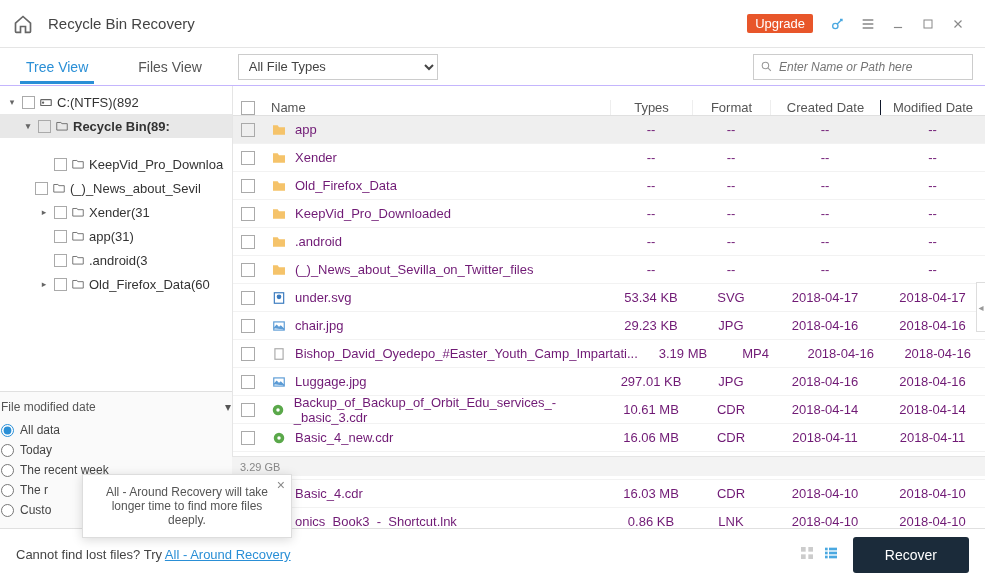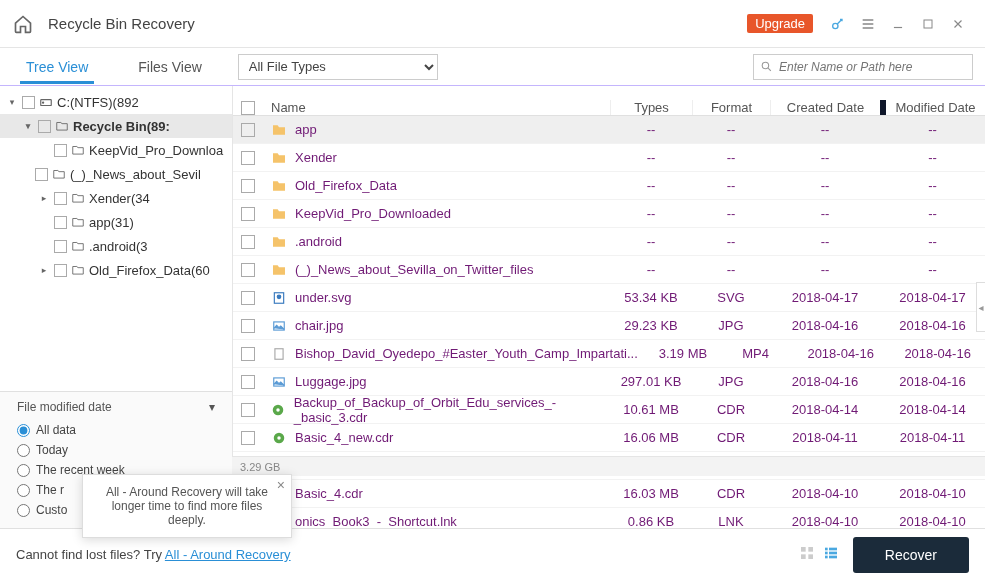--- a/index.html
+++ b/index.html
@@ -23,34 +23,34 @@
 .main { display: flex; height: calc(100% - 48px - 38px - 52px); position: relative; }
 
 .sidebar { width: 232px; overflow: hidden; position: relative; }
 .tree { font-size: 13px; color: #333; padding-top: 4px; }
 .tree-row { display: flex; align-items: center; height: 24px; gap: 4px; white-space: nowrap; }
 .tree-row.selected { background: #e8e8e8; font-weight: 600; }
 .tree .caret { display: inline-flex; width: 12px; justify-content: center; color: #666; font-size: 9px; }
 .tree .cb { width: 13px; height: 13px; border: 1px solid #aaa; display: inline-block; }
 .tree .ficon { width: 14px; height: 14px; display: inline-flex; align-items: center; justify-content: center; }
 
-.filter-panel { position: absolute; left: 0; bottom: 0; width: 232px; background: #fafafa; border-top: 1px solid #e0e0e0; padding: 8px 17px; z-index: 5; }
+.filter-panel { position: absolute; left: 0; bottom: 0; width: 232px; background: #fafafa; border-top: 1px solid #e0e0e0; padding: 8px 1px; z-index: 5; }
 .filter-panel .hdr { display: flex; justify-content: space-between; align-items: center; font-size: 12px; color: #555; margin-bottom: 6px; }
 .filter-panel label { display: flex; align-items: center; gap: 6px; font-size: 12px; color: #444; padding: 3px 0; }
 .filter-panel input[type=radio] { accent-color: #2a8fd6; }
 
 .filelist { flex: 1; display: flex; flex-direction: column; border-left: 1px solid #e5e5e5; overflow: hidden; position: relative; }
 .flhdr { display: flex; height: 30px; align-items: flex-end; border-bottom: 1px solid #e0e0e0; background: #fff; font-size: 13px; color: #555; }
 .flhdr > div, .flrow > div { padding: 0 8px; }
 .col-cb { width: 30px; display: flex; justify-content: center; }
 .col-name { flex: 1; display: flex; align-items: center; gap: 8px; }
 .col-size { width: 82px; text-align: center; border-left: 1px solid #eee; }
 .col-format { width: 78px; text-align: center; border-left: 1px solid #eee; }
 .col-created { width: 110px; text-align: center; border-left: 1px solid #eee; }
-.col-modified { width: 105px; text-align: center; border-left: 6px solid #0f172a; }
+.col-modified { width: 105px; text-align: center; border-left: 1px solid #0f172a; }
 .flbody { flex: 1; overflow-y: auto; }
 .flrow { display: flex; height: 28px; align-items: center; border-bottom: 1px solid #f2f2f2; font-size: 13px; color: #701a75; }
 .flrow.sel { background: #efefef; }
 .flrow .col-size, .flrow .col-format, .flrow .col-created, .flrow .col-modified { border-left: none; }
 .cb2 { width: 14px; height: 14px; border: 1px solid #aaa; display: inline-block; }
 .ficon-small { width: 16px; height: 16px; display: inline-flex; align-items: center; justify-content: center; font-size: 12px; }
 
 .footer { height: 52px; display: flex; align-items: center; padding: 0 16px; border-top: 1px solid #e0e0e0; }
 .footer .hint { font-size: 13px; color: #444; }
 .footer .hint a { color: #2a8fd6; text-decoration: underline; }
@@ -137,21 +137,21 @@
         <div class="tree-row selected" style="padding-left: 22px;">
           <span class="caret">▾</span>
           <span class="cb"></span>
           <span class="ficon">
             <svg width="14" height="14" viewBox="0 0 24 24" fill="none" stroke="#666" stroke-width="1.5">
               <path d="M3 6h7l2 2h9v11H3z"></path>
             </svg>
           </span>
           <span>Recycle Bin(89:</span>
         </div>
-        <div class="tree-row" style="padding-left: 38px;">
+        <div class="tree-row" style="padding-left: 38px; margin-top: 14px;">
           <span class="caret"></span>
           <span class="cb"></span>
           <span class="ficon">
             <svg width="14" height="14" viewBox="0 0 24 24" fill="none" stroke="#666" stroke-width="1.5">
               <path d="M3 6h7l2 2h9v11H3z"></path>
             </svg>
           </span>
           <span>KeepVid_Pro_Downloa</span>
         </div>
         <div class="tree-row" style="padding-left: 19px;">
@@ -165,21 +165,21 @@
           <span>(_)_News_about_Sevil</span>
         </div>
         <div class="tree-row" style="padding-left: 38px;">
           <span class="caret">▸</span>
           <span class="cb"></span>
           <span class="ficon">
             <svg width="14" height="14" viewBox="0 0 24 24" fill="none" stroke="#666" stroke-width="1.5">
               <path d="M3 6h7l2 2h9v11H3z"></path>
             </svg>
           </span>
-          <span>Xender(34</span>
+          <span>Xender(31</span>
         </div>
         <div class="tree-row" style="padding-left: 38px;">
           <span class="caret"></span>
           <span class="cb"></span>
           <span class="ficon">
             <svg width="14" height="14" viewBox="0 0 24 24" fill="none" stroke="#666" stroke-width="1.5">
               <path d="M3 6h7l2 2h9v11H3z"></path>
             </svg>
           </span>
           <span>app(31)</span>

